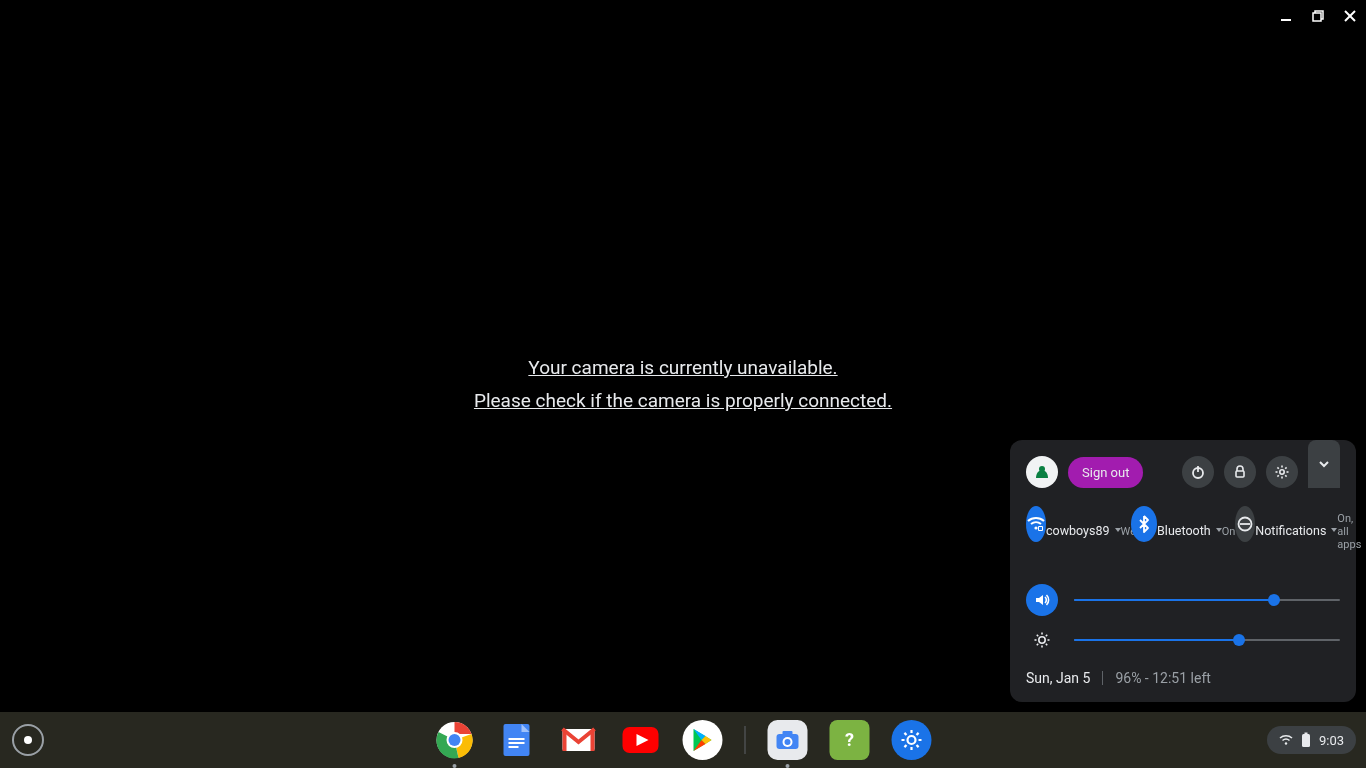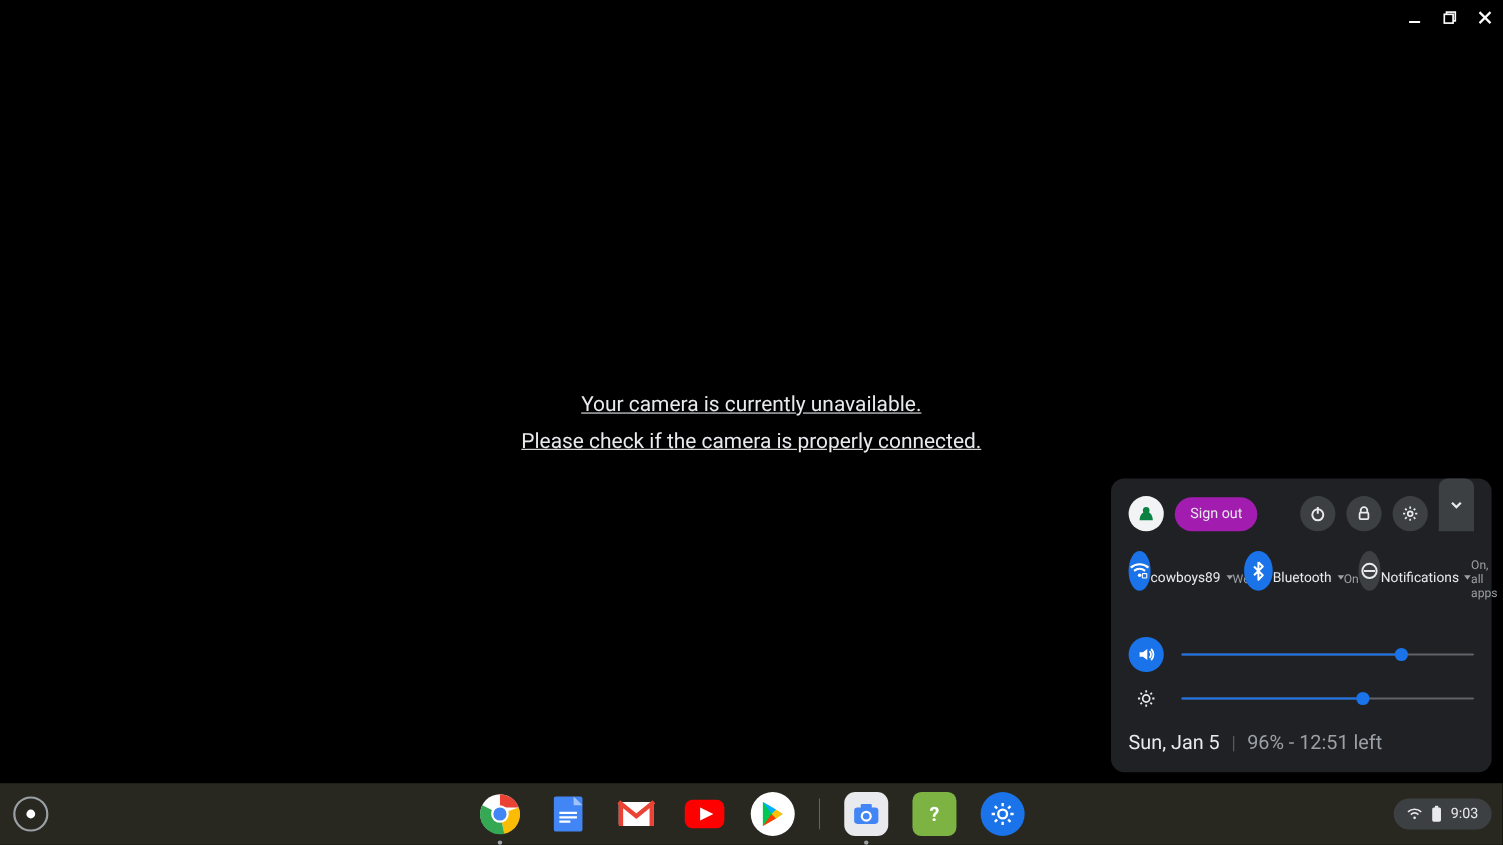--- a/index.html
+++ b/index.html
@@ -50,21 +50,21 @@
   .caret-down { width:0; height:0; border-left:3px solid transparent; border-right:3px solid transparent; border-top:4px solid #9aa0a6; display:inline-block; margin-left:2px;}
 
   .qs-slider-row { display:flex; align-items:center; gap:16px; margin:8px 0 6px 0; }
   .slider-btn { width:32px; height:32px; border-radius:50%; display:flex; align-items:center; justify-content:center; cursor:pointer; }
   .slider-btn.vol { background:#1a73e8; }
   .slider-btn.bri { background:transparent; }
   .slider-track { flex:1; height:2px; background:#5f6368; position:relative; border-radius:2px; cursor:pointer;}
   .slider-fill { position:absolute; left:0; top:0; bottom:0; background:#1a73e8; border-radius:2px;}
   .slider-thumb { position:absolute; top:50%; transform:translate(-50%,-50%); width:12px; height:12px; border-radius:50%; background:#1a73e8; }
 
-  .qs-footer { display:flex; align-items:center; gap:12px; margin-top:14px; font-size:18px; }
+  .qs-footer { display:flex; align-items:center; gap:12px; margin-top:14px; font-size:14px; }
   .qs-footer .date { color:#e8eaed; }
   .qs-footer .sep { width:1px; height:14px; background:#5f6368; }
   .qs-footer .bat { color:#9aa0a6; }
 
   svg { display:block; }
 </style>
 </head>
 <body>
 
 <div class="win-controls">

